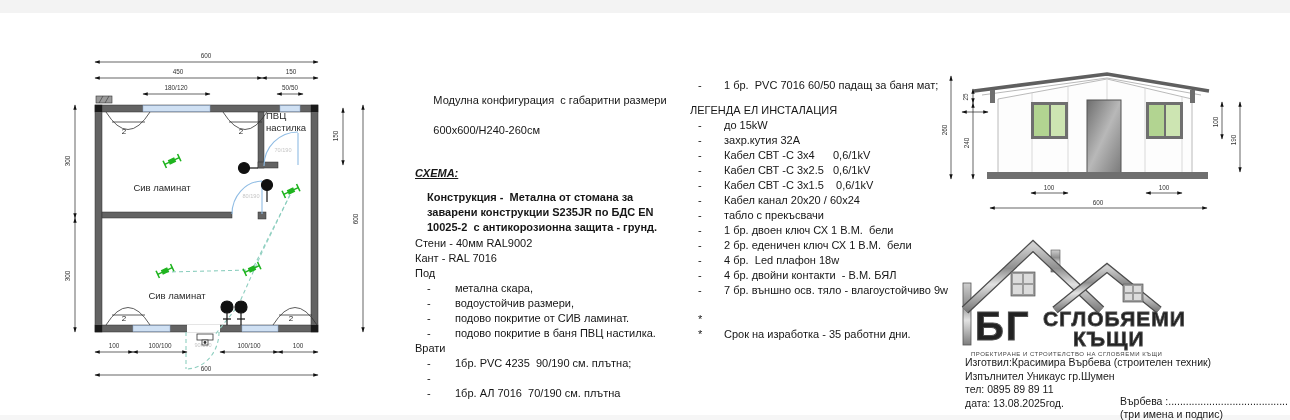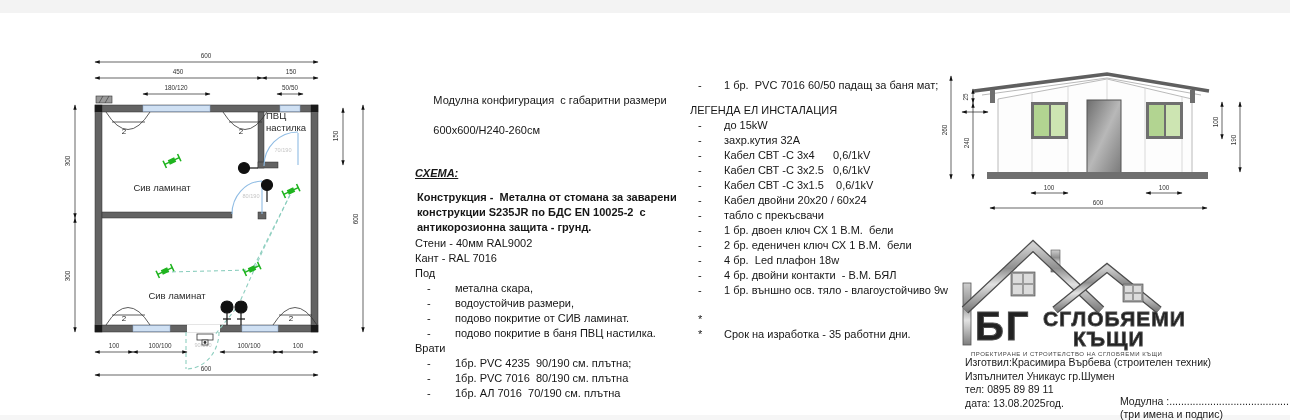--- a/index.html
+++ b/index.html
@@ -11,21 +11,21 @@
   svg text{font-family:"Liberation Sans",sans-serif;fill:#222}
   .dim{font-size:6.4px;fill:#333}
   .sash{font-size:8px;fill:#222}
   .room{font-size:9.5px;fill:#2a2a2a}
   .faint{font-size:5.6px;fill:#c6c6c6}
   .col{position:absolute;font-size:11px;line-height:15px;color:#161616}
   .col1{left:415px;top:78px;width:274px}
   .col2{left:690px;top:78px;width:262px}
   .title{white-space:pre-wrap}
   .schema{font-style:italic;font-weight:bold;text-decoration:underline;margin:13px 0 9px}
-  .constr{font-weight:bold;white-space:pre-wrap;margin:0 2px 1px}
+  .constr{font-weight:bold;white-space:pre-wrap;margin:0 12px 1px}
   .plain{white-space:pre-wrap}
   .li{display:flex}
   .li .b{flex:none;width:28px;margin-left:12px}
   .li .t{white-space:pre-wrap}
   .col2 .li .b{width:26px;margin-left:8px}
   .gap10{height:10px}.gap14{height:14px}
   .legend-h{white-space:pre-wrap}
   .footer{position:absolute;left:965px;top:356px;width:345px;font-size:10.5px;line-height:13.5px}
   .approved{position:absolute;left:1120px;top:395px;font-size:10.5px;line-height:13px}
   .logo-tag{letter-spacing:.5px;opacity:.85}
@@ -224,21 +224,20 @@
         <span class="b">-</span>
         <span class="t">подово покритие в баня ПВЦ настилка.</span>
       </div>
     <div class="plain">Врати</div>
     <div class="li">
         <span class="b">-</span>
         <span class="t">1бр. PVC 4235  90/190 см. плътна;</span>
       </div>
     <div class="li">
         <span class="b">-</span>
-        <span class="t">1бр. PVC 7016  80/190 см. плътна</span>
       </div>
     <div class="li">
         <span class="b">-</span>
         <span class="t">1бр. АЛ 7016  70/190 см. плътна</span>
       </div>
 
   </div>
 
   <div class="col col2">
     <div class="li">
@@ -262,21 +261,21 @@
     <div class="li">
         <span class="b">-</span>
         <span class="t">Кабел СВТ -С 3х2.5   0,6/1kV</span>
       </div>
     <div class="li">
         <span class="b">-</span>
         <span class="t">Кабел СВТ -С 3х1.5    0,6/1kV</span>
       </div>
     <div class="li">
         <span class="b">-</span>
-        <span class="t">Кабел двойни 20х20 / 60х24</span>
+        <span class="t">Кабел канал 20х20 / 60х24</span>
       </div>
     <div class="li">
         <span class="b">-</span>
         <span class="t">табло с прекъсвачи</span>
       </div>
     <div class="li">
         <span class="b">-</span>
         <span class="t">1 бр. двоен ключ СХ 1 В.М.  бели</span>
       </div>
     <div class="li">
@@ -286,21 +285,21 @@
     <div class="li">
         <span class="b">-</span>
         <span class="t">4 бр.  Led плафон 18w</span>
       </div>
     <div class="li">
         <span class="b">-</span>
         <span class="t">4 бр. двойни контакти  - В.М. БЯЛ</span>
       </div>
     <div class="li">
         <span class="b">-</span>
-        <span class="t">1 бр. външно осв. тяло - влагоустойчиво 9w</span>
+        <span class="t">7 бр. външно осв. тяло - влагоустойчиво 9w</span>
       </div>
     <div class="gap14"></div>
     <div class="li">
         <span class="b">*</span>
       </div>
     <div class="li">
         <span class="b">*</span>
         <span class="t">Срок на изработка - 35 работни дни.</span>
       </div>
   </div>
@@ -402,16 +401,16 @@
     <text class="logo-tag" x="16" y="128" font-size="6" fill="#979797">ПРОЕКТИРАНЕ И СТРОИТЕЛСТВО НА СГЛОБЯЕМИ КЪЩИ</text>
   </svg>
 
   <div class="footer">
     <div>Изготвил:Красимира Върбева (строителен техник)</div>
     <div>Изпълнител Уникаус гр.Шумен</div>
     <div>тел: 0895 89 89 11</div>
     <div>дата: 13.08.2025год.</div>
   </div>
   <div class="approved">
-    <div>Модулна :.........................................</div>
+    <div>Върбева :.........................................</div>
     <div>(три имена и подпис)</div>
   </div>
 </div>
 
 </body></html>

